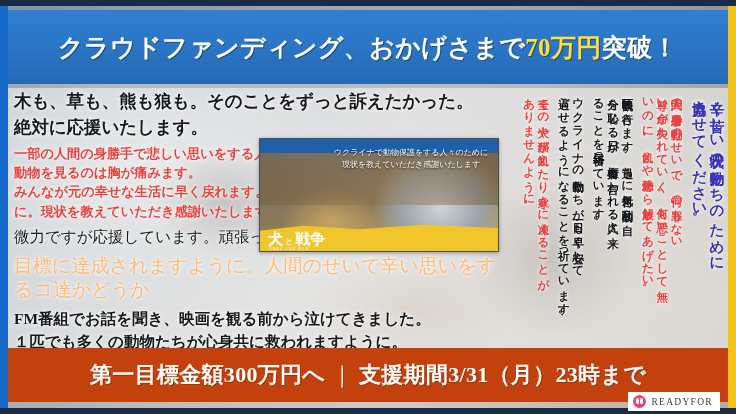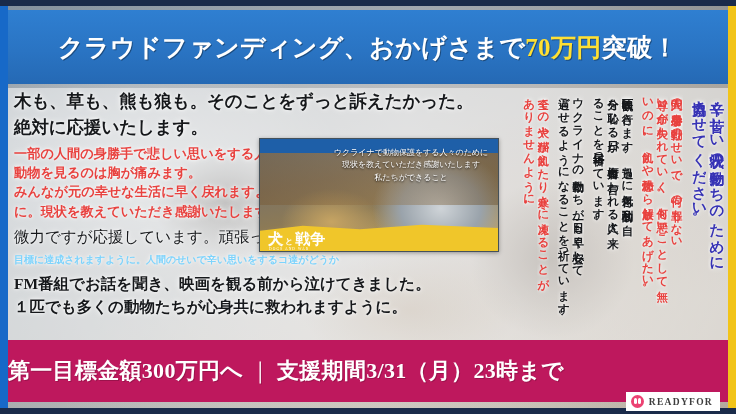--- a/index.html
+++ b/index.html
@@ -98,21 +98,21 @@
     z-index: 7;
   }
   .cm {
     margin: 0 0 3px 0;
     line-height: 1.30;
     text-shadow: 0 0 3px rgba(255,255,255,0.95), 0 0 6px rgba(255,255,255,0.85);
   }
   .cm-big    { font-size: 17.5px; color: #16181b; font-weight: bold; letter-spacing: -0.1px; }
   .cm-red    { font-size: 13.2px; color: #e8423f; font-weight: bold; line-height: 1.24; }
   .cm-black  { font-size: 15.5px; color: #16181b; font-weight: normal; }
-  .cm-blue   { font-size: 10px; color: #7dd3fc; font-weight: bold; line-height: 1.26; }
+  .cm-blue   { font-size: 19px; color: #fdba74; font-weight: normal; line-height: 1.26; }
   .cm-black2 { font-size: 15.5px; color: #16181b; font-weight: bold; }
   .sp-1 { height: 4px; }
   .sp-2 { height: 4px; }
   .sp-3 { height: 4px; }
 
   
   .thumb {
     position: absolute;
     left: 259px; top: 138px;
     width: 238px; height: 112px;
@@ -196,24 +196,25 @@
   }
   .v-blue { color: #3733b5; font-size: 14.5px; }
   .v-red  { color: #e8423f; font-size: 11.5px; }
   .v-black{ color: #16181b; font-size: 11.5px; }
   .v-gap { width: 4px; }
 
   
   .cta-band {
     position: absolute;
     left: 8px; bottom: 12px;
-    width: 720px; height: 62px;
-    background: #be185d;
+    width: 720px; height: 54px;
+    background: #c2410c;
     display: flex;
     align-items: center;
+    justify-content: center;
     z-index: 8;
   }
   .cta-text {
     color: #ffffff;
     font-size: 22px;
     font-weight: bold;
     letter-spacing: 0.3px;
     white-space: nowrap;
     text-shadow: 1px 1px 0 rgba(0,0,0,0.18);
   }
@@ -244,21 +245,21 @@
     top: 3px;
     width: 3px; height: 6px;
     border-radius: 2px;
     background: #ffffff;
   }
   .logo-mark::before { left: 3px; }
   .logo-mark::after  { right: 3px; }
   .logo-text {
     color: #3d3d3d;
     font-size: 9.5px;
-    font-weight: bold;
+    font-weight: normal;
     letter-spacing: 1.3px;
     font-family: "Liberation Serif", serif;
   }
 </style>
 </head>
 <body>
 
 <div id="stage">
 
   <div class="photo-bg"></div>
@@ -305,21 +306,20 @@
     <div class="cm cm-black2">１匹でも多くの動物たちが心身共に救われますように。</div>
   </div>
 
   <div class="thumb">
     <div class="thumb-photo"></div>
     <div class="thumb-bark"></div>
     <div class="thumb-blueband"></div>
     <div class="thumb-overlay">
       <div>ウクライナで動物保護をする人々のために</div>
       <div>現状を教えていただき感謝いたします</div>
-      <div>私たちができること</div>
     </div>
     <div class="thumb-band"></div>
     <div class="thumb-badge">
       <span class="badge-a">犬</span>
       <span class="badge-to">と</span>
       <span class="badge-b">戦争</span>
     </div>
     <div class="badge-sub">DOGS AND WAR</div>
   </div>
 

